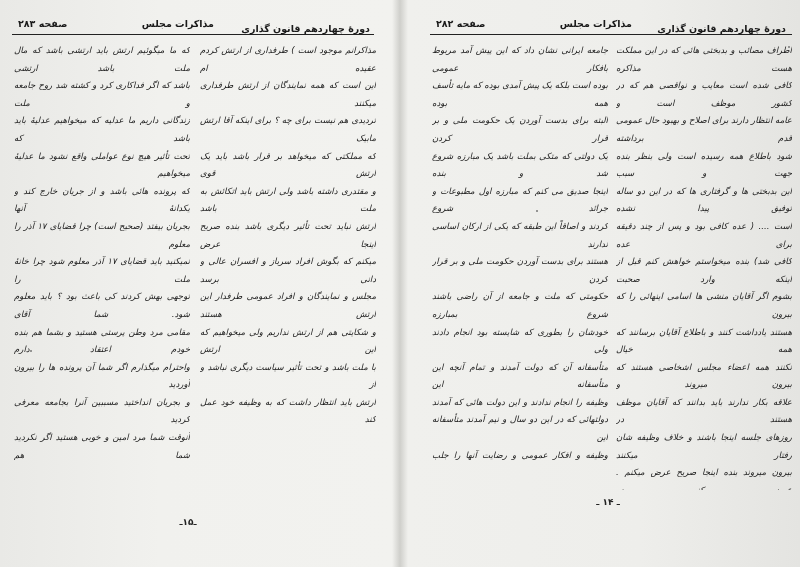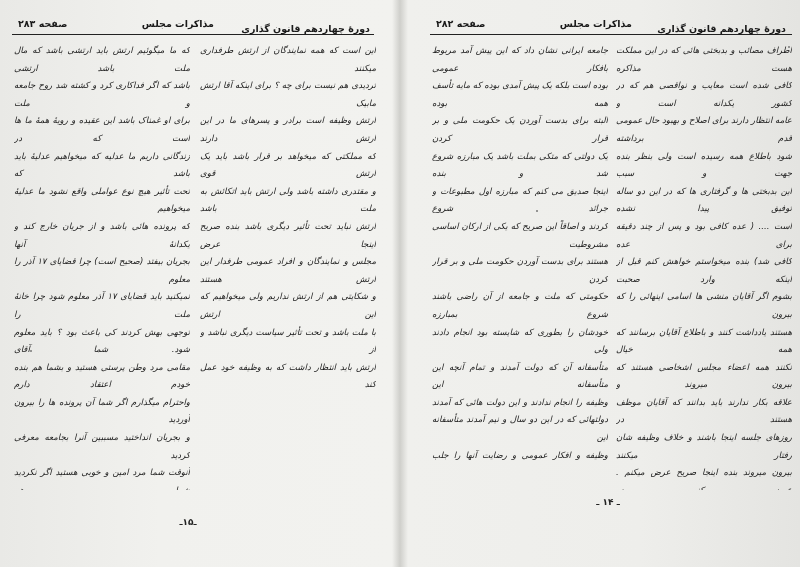--- a/index.html
+++ b/index.html
@@ -60,35 +60,35 @@
 <div class="spread">
 
   <div class="page left">
     <div class="header">
       <span class="h-vol">دورهٔ چهاردهم قانون گذاری</span>
       <span class="h-title">مذاکرات مجلس</span>
       <span class="h-page">صفحه ۲۸۳</span>
     </div>
     <div class="cols">
       <div class="col c1" id="L-c1">
+          <p>مذاکرانم موجود است ) طرفداری از ارتش کردم عقیده ام</p>
           <p>این است که همه نمایندگان از ارتش طرفداری میکنند</p>
           <p>تردیدی هم نیست برای چه ؟ برای اینکه آقا ارتش مابیک</p>
-          <p>ارتش وظیفه است برادر و پسرهای ما در این ارتش دارند</p>
           <p>که مملکتی که میخواهد بر قرار باشد باید یک ارتش قوی</p>
           <p>و مقتدری داشته باشد ولی ارتش باید اتکائش به ملت باشد</p>
           <p>ارتش نباید تحت تأثیر دیگری باشد بنده صریح اینجا عرض</p>
+          <p>میکنم که بگوش افراد سرباز و افسران عالی و دانی برسد</p>
           <p>مجلس و نمایندگان و افراد عمومی طرفدار این ارتش هستند</p>
           <p>و شکایتی هم از ارتش نداریم ولی میخواهیم که این ارتش</p>
           <p>با ملت باشد و تحت تأثیر سیاست دیگری نباشد و از</p>
           <p>ارتش باید انتظار داشت که به وظیفه خود عمل کند</p>
         </div>
       <div class="col c2" id="L-c2">
           <p>که ما میگوئیم ارتش باید ارتشی باشد که مال ملت باشد ارتشی</p>
           <p>باشد که اگر فداکاری کرد و کشته شد روح جامعه و ملت</p>
-          <p>برای او غمناک باشد این عقیده و رویهٔ همهٔ ما ها است که در</p>
           <p>زندگانی داریم ما عدلیه که میخواهیم عدلیهٔ باید باشد که</p>
           <p>تحت تأثیر هیچ نوع عواملی واقع نشود ما عدلیهٔ میخواهیم</p>
           <p>که پرونده هائی باشد و از جریان خارج کند و یکدانهٔ آنها</p>
           <p>بجریان بیفتد (صحیح است) چرا قضایای ۱۷ آذر را معلوم</p>
           <p>نمیکنید باید قضایای ۱۷ آذر معلوم شود چرا خانهٔ ملت را</p>
           <p>توجهی بهش کردند کی باعث بود ؟ باید معلوم شود. شما آقای</p>
           <p>مقامی مرد وطن پرستی هستید و بشما هم بنده خودم اعتقاد دارم</p>
           <p>واحترام میگذارم اگر شما آن پرونده ها را بیرون آوردید</p>
           <p>و بجریان انداختید مسببین آنرا بجامعه معرفی کردید</p>
           <p>آنوقت شما مرد امین و خوبی هستید اگر نکردید شما هم</p>
@@ -99,40 +99,40 @@
 
   <div class="page right">
     <div class="header">
       <span class="h-vol">دورهٔ چهاردهم قانون گذاری</span>
       <span class="h-title">مذاکرات مجلس</span>
       <span class="h-page">صفحه ۲۸۲</span>
     </div>
     <div class="cols">
       <div class="col c1" id="R-c1">
           <p>اطراف مصائب و بدبختی هائی که در این مملکت هست مذاکره</p>
-          <p>کافی شده است معایب و نواقصی هم که در کشور یکدانه است و</p>
+          <p>کافی شده است معایب و نواقصی هم که در کشور موظف است و</p>
           <p>عامه انتظار دارند برای اصلاح و بهبود حال عمومی قدم برداشته</p>
           <p>شود باطلاع همه رسیده است ولی بنظر بنده جهت و سبب</p>
           <p>این بدبختی ها و گرفتاری ها که در این دو ساله توفیق پیدا نشده</p>
           <p>است .... ( عده کافی بود و پس از چند دقیقه برای عده</p>
           <p>کافی شد) بنده میخواستم خواهش کنم قبل از اینکه وارد صحبت</p>
           <p>بشوم اگر آقایان منشی ها اسامی اینهائی را که بیرون</p>
           <p>هستند یادداشت کنند و باطلاع آقایان برسانند که همه خیال</p>
           <p>نکنند همه اعضاء مجلس اشخاصی هستند که بیرون میروند و</p>
           <p>علاقه بکار ندارند باید بدانند که آقایان موظف هستند در</p>
           <p>روزهای جلسه اینجا باشند و خلاف وظیفه شان رفتار میکنند</p>
           <p>بیرون میروند بنده اینجا صریح عرض میکنم . عرض کنم در</p>
         </div>
       <div class="col c2" id="R-c2">
           <p>جامعه ایرانی نشان داد که این پیش آمد مربوط بافکار عمومی</p>
           <p>بوده است بلکه یک پیش آمدی بوده که مایه تأسف همه بوده</p>
           <p>البته برای بدست آوردن یک حکومت ملی و بر قرار کردن</p>
           <p>یک دولتی که متکی بملت باشد یک مبارزه شروع شد و بنده</p>
           <p>اینجا صدیق می کنم که مبارزه اول مطبوعات و جرائد شروع</p>
-          <p>کردند و اصاقاً این صریح که یکی از ارکان اساسی مشروطیت</p>
+          <p>کردند و اصاقاً این طبقه که یکی از ارکان اساسی ندارند</p>
           <p>هستند برای بدست آوردن حکومت ملی و بر قرار کردن</p>
           <p>حکومتی که ملت و جامعه از آن راضی باشند شروع بمبارزه</p>
           <p>خودشان را بطوری که شایسته بود انجام دادند ولی</p>
           <p>متأسفانه آن که دولت آمدند و تمام آنچه این متأسفانه این</p>
           <p>وظیفه را انجام ندادند و این دولت هائی که آمدند</p>
           <p>دولتهائی که در این دو سال و نیم آمدند متأسفانه این</p>
           <p>وظیفه و افکار عمومی و رضایت آنها را جلب</p>
         </div>
     </div>
     <div class="footer">ـ ۱۴ ـ</div>

